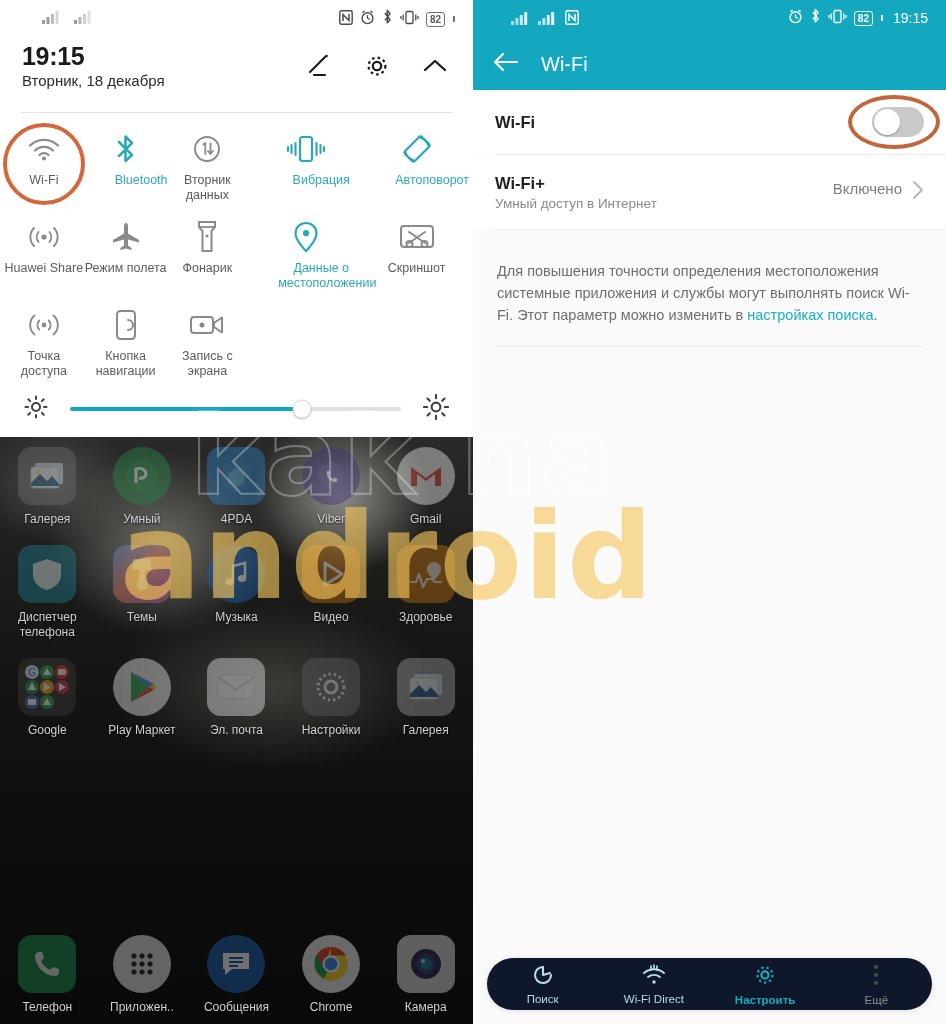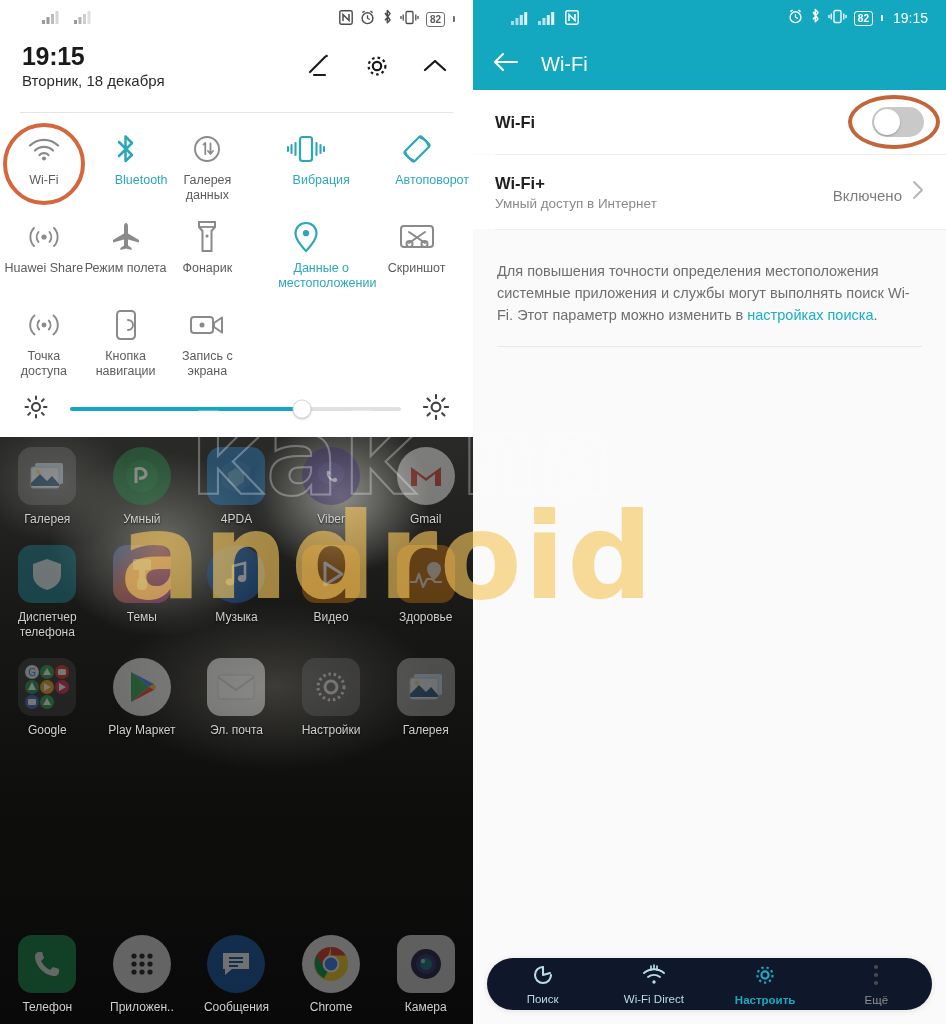--- a/index.html
+++ b/index.html
@@ -174,21 +174,21 @@
   .r-title { color: #ffffff; font-size: 20px; }
 
   .r-row {
     background: #ffffff; display: flex; align-items: center;
     justify-content: space-between;
     padding: 0 22px; height: 64px; position: relative;
   }
   .r-row-sub { height: 74px; align-items: center; }
   .r-row-title { font-size: 16.5px; color: #1f1f1f; font-weight: bold; }
   .r-row-desc { font-size: 13.5px; color: #8a8a8a; margin-top: 3px; }
-  .r-right-group { display: flex; align-items: flex-end; gap: 10px; }
+  .r-right-group { display: flex; align-items: flex-start; gap: 10px; }
   .r-value { font-size: 15px; color: #7d7d7d; }
   .r-sep { height: 1px; background: #ededed; margin-left: 22px; }
 
   .toggle {
     width: 52px; height: 30px; border-radius: 15px;
     background: #c9c9c9; position: relative; flex: none;
   }
   .toggle .knob {
     position: absolute; left: 2px; top: 2px;
     width: 26px; height: 26px; border-radius: 50%;
@@ -338,21 +338,21 @@
       </div>
 
       <div class="qs-cell">
         <div class="qs-ic">
           <svg width="32" height="32" viewBox="0 0 32 32">
               <circle cx="16" cy="16" r="12" fill="none" stroke="#8a8a8a" stroke-width="1.9"></circle>
               <path d="M12.5 11.5 L14.3 10 L14.3 21" stroke="#8a8a8a" stroke-width="1.8" fill="none" stroke-linecap="round" stroke-linejoin="round"></path>
               <path d="M19.5 10.5 L19.5 20.5 M17 18 L19.5 21 L22 18" stroke="#8a8a8a" stroke-width="1.8" fill="none" stroke-linecap="round" stroke-linejoin="round"></path>
             </svg>
         </div>
-        <div class="qs-label off">Галерея данных</div>
+        <div class="qs-label off">Вторник данных</div>
       </div>
 
       <div class="qs-cell">
         <div class="qs-ic">
           <svg width="38" height="30" viewBox="0 0 38 30">
               <rect x="13" y="3" width="12" height="24" rx="2.4" fill="none" stroke="#2ba7ba" stroke-width="2.2"></rect>
               <path d="M8.5 9 L8.5 21 M4.5 11 L4.5 19 M1 13 L1 17 M29.5 9 L29.5 21 M33.5 11 L33.5 19 M37 13 L37 17" stroke="#2ba7ba" stroke-width="2.1" stroke-linecap="round"></path>
             </svg>
         </div>
         <div class="qs-label on">Вибрация</div>

